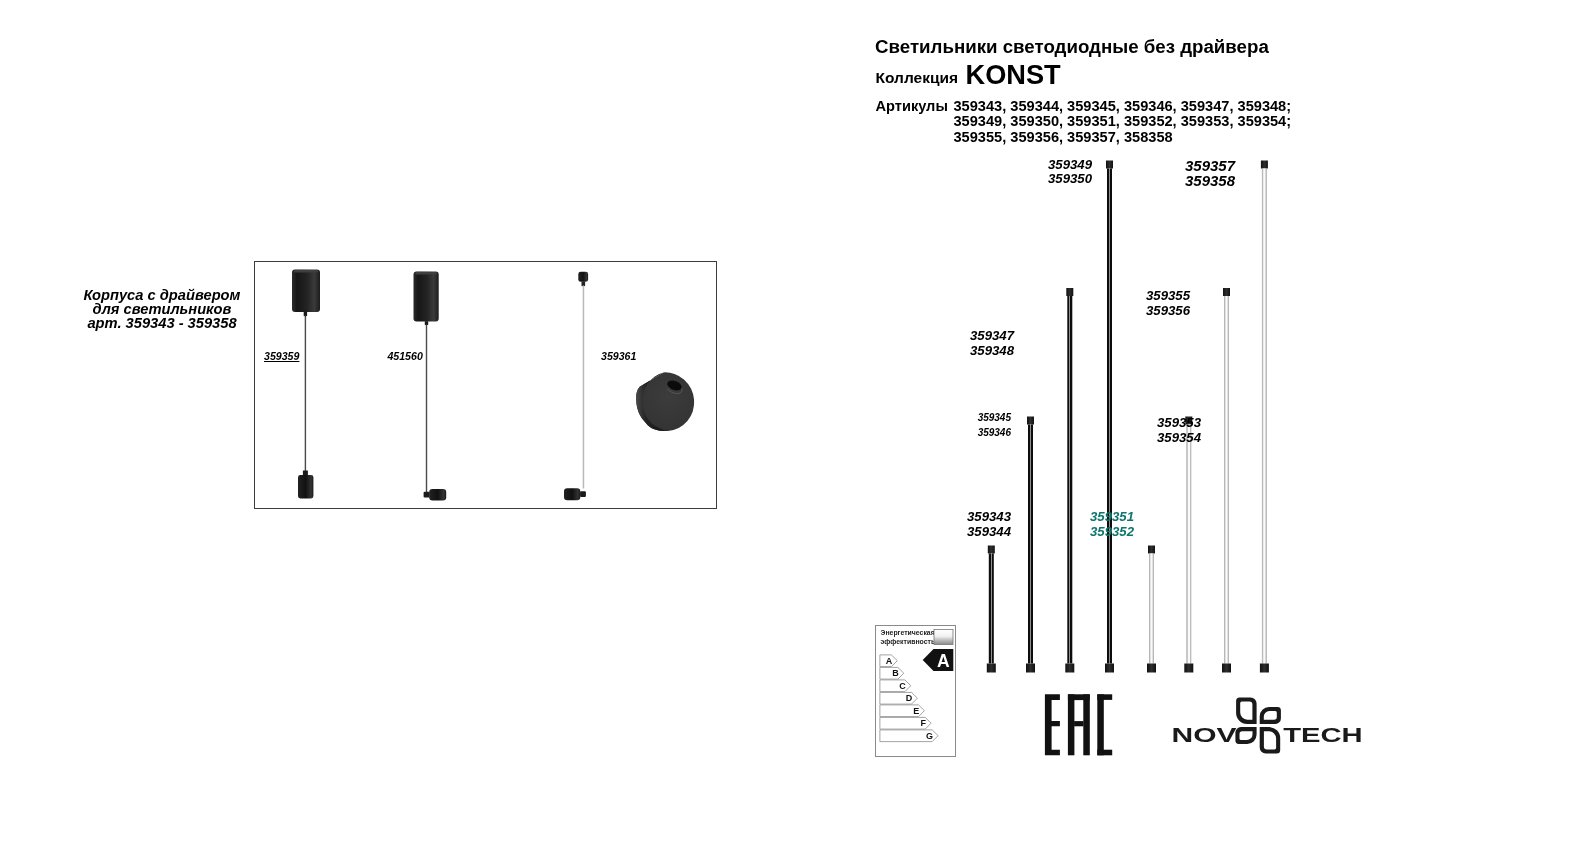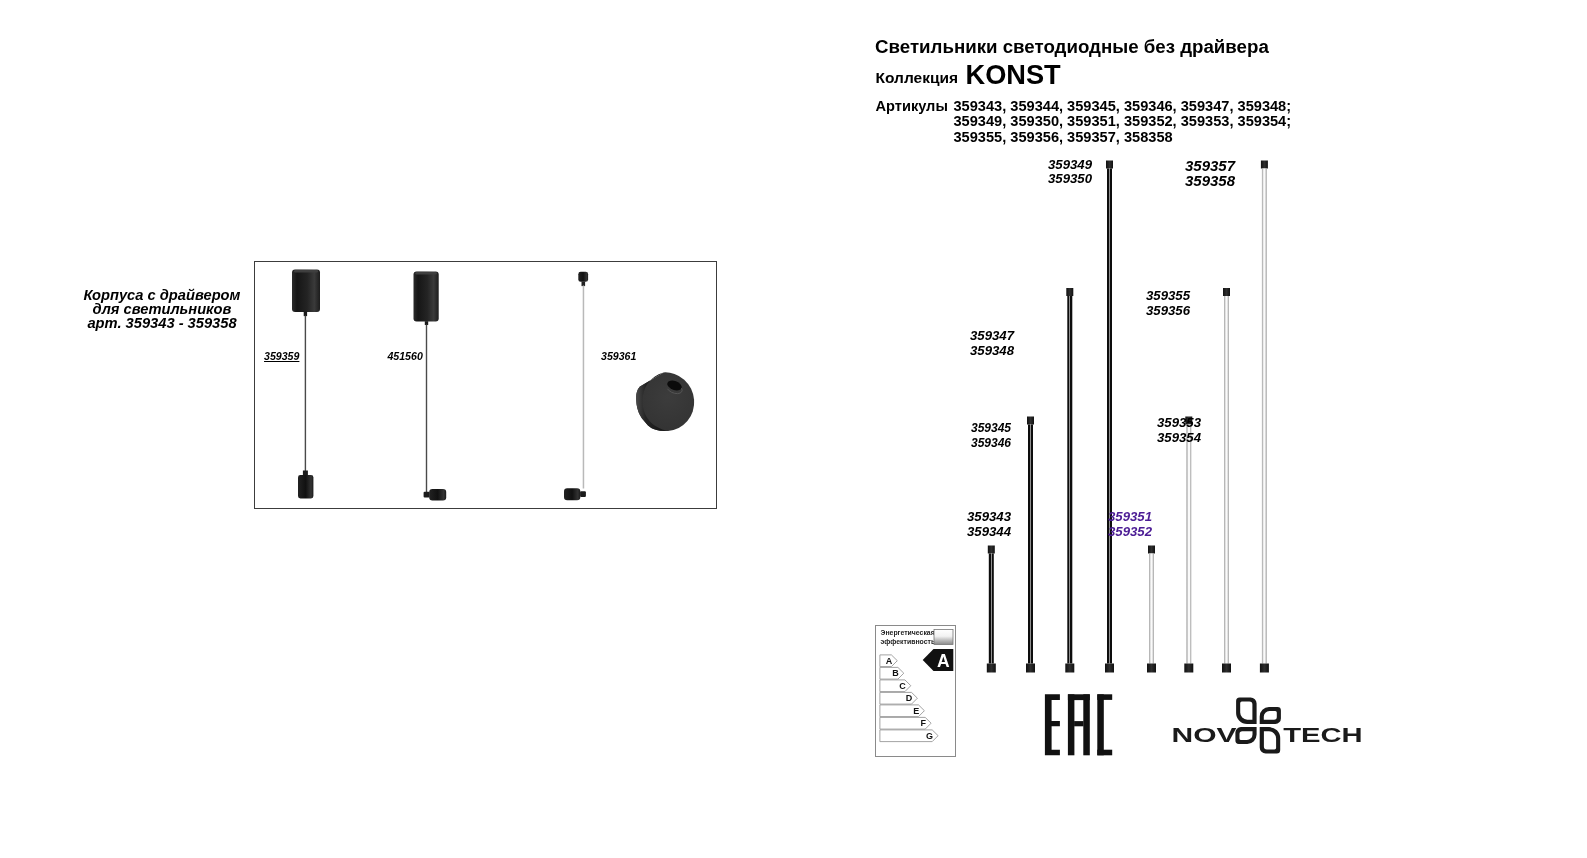--- a/index.html
+++ b/index.html
@@ -170,27 +170,27 @@
 
   <g>
     <rect x="260.9" y="5.5" width="7" height="8" fill="url(#cap)" transform="translate(40 0)"></rect>
     <rect x="261.9" y="13.5" width="5" height="495" fill="url(#lite)" transform="translate(40 0)"></rect>
     <rect x="259.9" y="508.5" width="9" height="9" fill="url(#cap)" transform="translate(40 0)"></rect>
   </g>
 </svg>
 
 <div class="abs bi" style="left:931px;top:509px;width:80px;text-align:right;font-size:13.2px;line-height:15.2px;color:#000;">359343<br>359344</div>
 
-<div class="abs bi" style="left:931px;top:421px;width:80px;text-align:right;font-size:12px;line-height:15.2px;color:#000;">359345<br>359346</div>
+<div class="abs bi" style="left:931px;top:410px;width:80px;text-align:right;font-size:10px;line-height:15.2px;color:#000;">359345<br>359346</div>
 
 <div class="abs bi" style="left:970px;top:287.9px;width:80px;text-align:left;font-size:13.2px;line-height:15.2px;color:#000;margin-top:40px;">359347<br>359348</div>
 
 <div class="abs bi" style="left:1012px;top:158.1px;width:80px;text-align:right;font-size:13.2px;line-height:14px;color:#000;">359349<br>359350</div>
 
-<div class="abs bi" style="left:1090px;top:509px;width:80px;text-align:center;font-size:13.2px;line-height:15.2px;color:#4c1d95;">359351<br>359352</div>
+<div class="abs bi" style="left:1090px;top:509px;width:80px;text-align:left;font-size:13.2px;line-height:15.2px;color:#0f766e;">359351<br>359352</div>
 
 <div class="abs bi" style="left:1121px;top:415.1px;width:80px;text-align:right;font-size:13.2px;line-height:15.2px;color:#000;">359353<br>359354</div>
 
 <div class="abs bi" style="left:1128px;top:287.9px;width:80px;text-align:center;font-size:13.2px;line-height:15.2px;color:#000;">359355<br>359356</div>
 
 <div class="abs bi" style="left:1170px;top:158.1px;width:80px;text-align:center;font-size:15px;line-height:15.2px;color:#000;">359357<br>359358</div>
 
 <svg class="abs" style="left:875px;top:625px;" width="82" height="133" viewBox="0 0 82 133">
   <defs>
     <linearGradient id="egrad" x1="0" y1="0" x2="0" y2="1">

